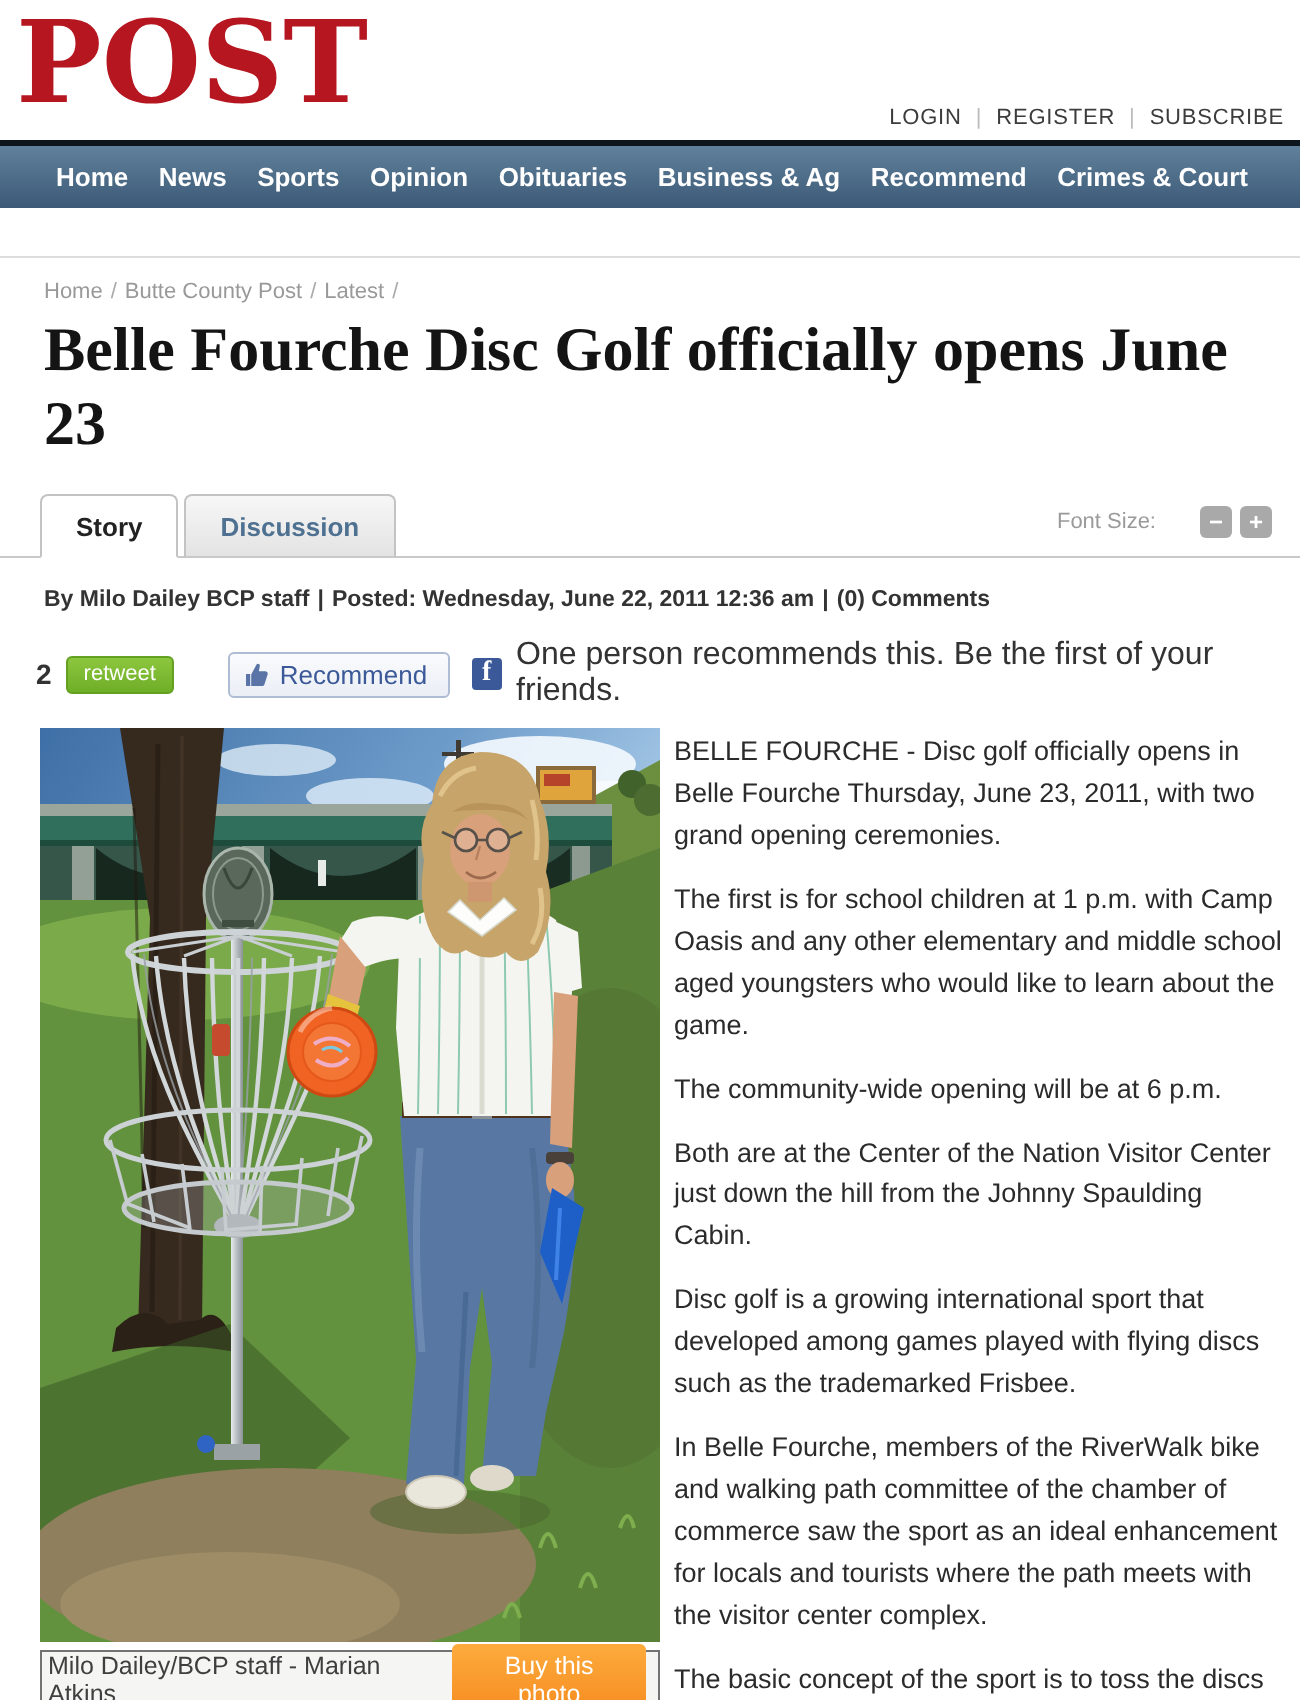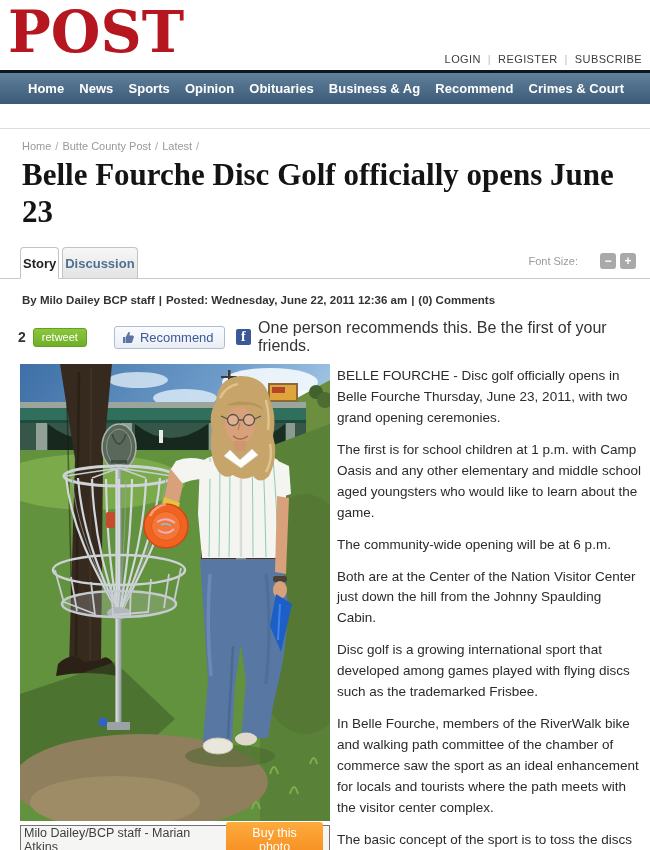--- a/index.html
+++ b/index.html
@@ -38,21 +38,21 @@
     margin: 5px 0 0 22px; width: 600px;
     font-family: "Liberation Serif", serif; font-weight: bold;
     font-size: 31px; line-height: 1.18; color: #141414;
   }
   
   .tab-row {
     position: relative; margin-top: 15px; padding-left: 20px;
     border-bottom: 1px solid #c9c9c9; display: flex; align-items: flex-end; height: 34px;
   }
   .tab {
-    display: inline-block; padding: 8px 2px 7px; font-size: 13px; font-weight: bold;
+    display: inline-block; padding: 8px 17px 7px; font-size: 13px; font-weight: bold;
     border: 1px solid #c3c3c3; border-radius: 4px 4px 0 0; margin-right: 3px;
     margin-bottom: -1px; cursor: pointer;
   }
   .tab.active { background: #fff; color: #222; border-bottom: 1px solid #fff; }
   .tab.inactive { background: linear-gradient(#f7f7f7, #e3e3e3); color: #4f7191; border-bottom: 1px solid #c9c9c9; }
   .font-size-ctl { position: absolute; right: 14px; top: 8px; display: flex; align-items: center; }
   .font-size-label { font-size: 11px; color: #9a9a9a; margin-right: 18px; }
   .fs-btn {
     width: 16px; height: 16px; border-radius: 3px; background: #a9a9a9; border: none;
     color: #fff; font-size: 12px; font-weight: bold; line-height: 14px; text-align: center;

